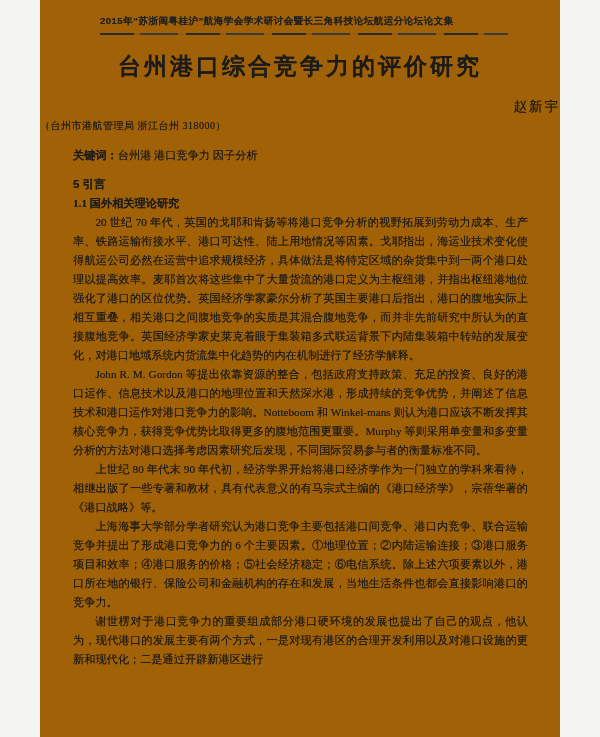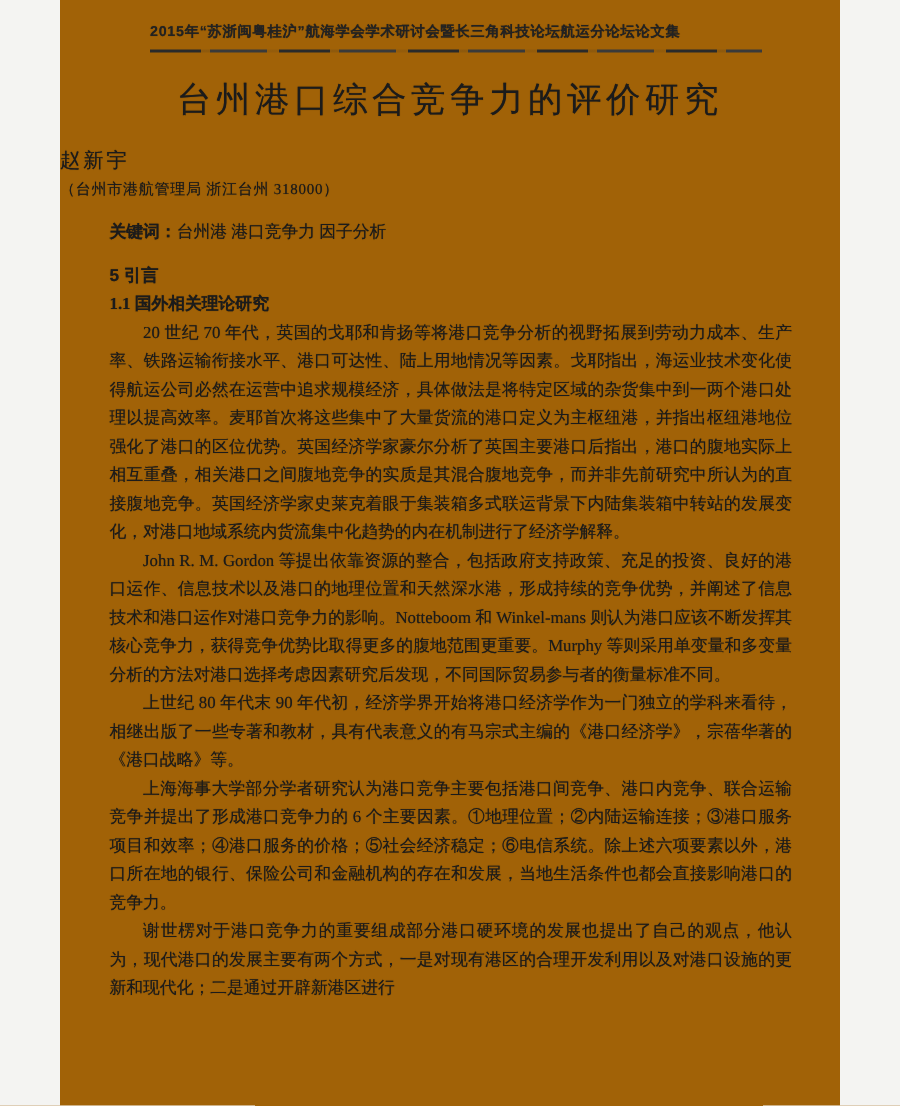--- a/index.html
+++ b/index.html
@@ -35,26 +35,26 @@
       rgba(42,42,42,0.15) 34px, rgba(42,42,42,0.15) 40px,
       #3a3a3a 40px, #3a3a3a 78px,
       rgba(42,42,42,0.1) 78px, rgba(42,42,42,0.1) 86px
     );
   }
   .paper-title {
     margin: 16px 30px 0 30px;
     text-align: center;
     font-family: "Liberation Sans", sans-serif;
     font-size: 23px;
-    font-weight: normal;
+    font-weight: bold;
     letter-spacing: 3px;
   }
   .author-name {
     margin-top: 16px;
-    text-align: left;
+    text-align: right;
     font-size: 13.5px;
     letter-spacing: 2px;
   }
   .author-affiliation {
     margin-top: 3px;
     text-align: left;
     font-size: 10px;
     letter-spacing: 0.5px;
   }
   .content {

